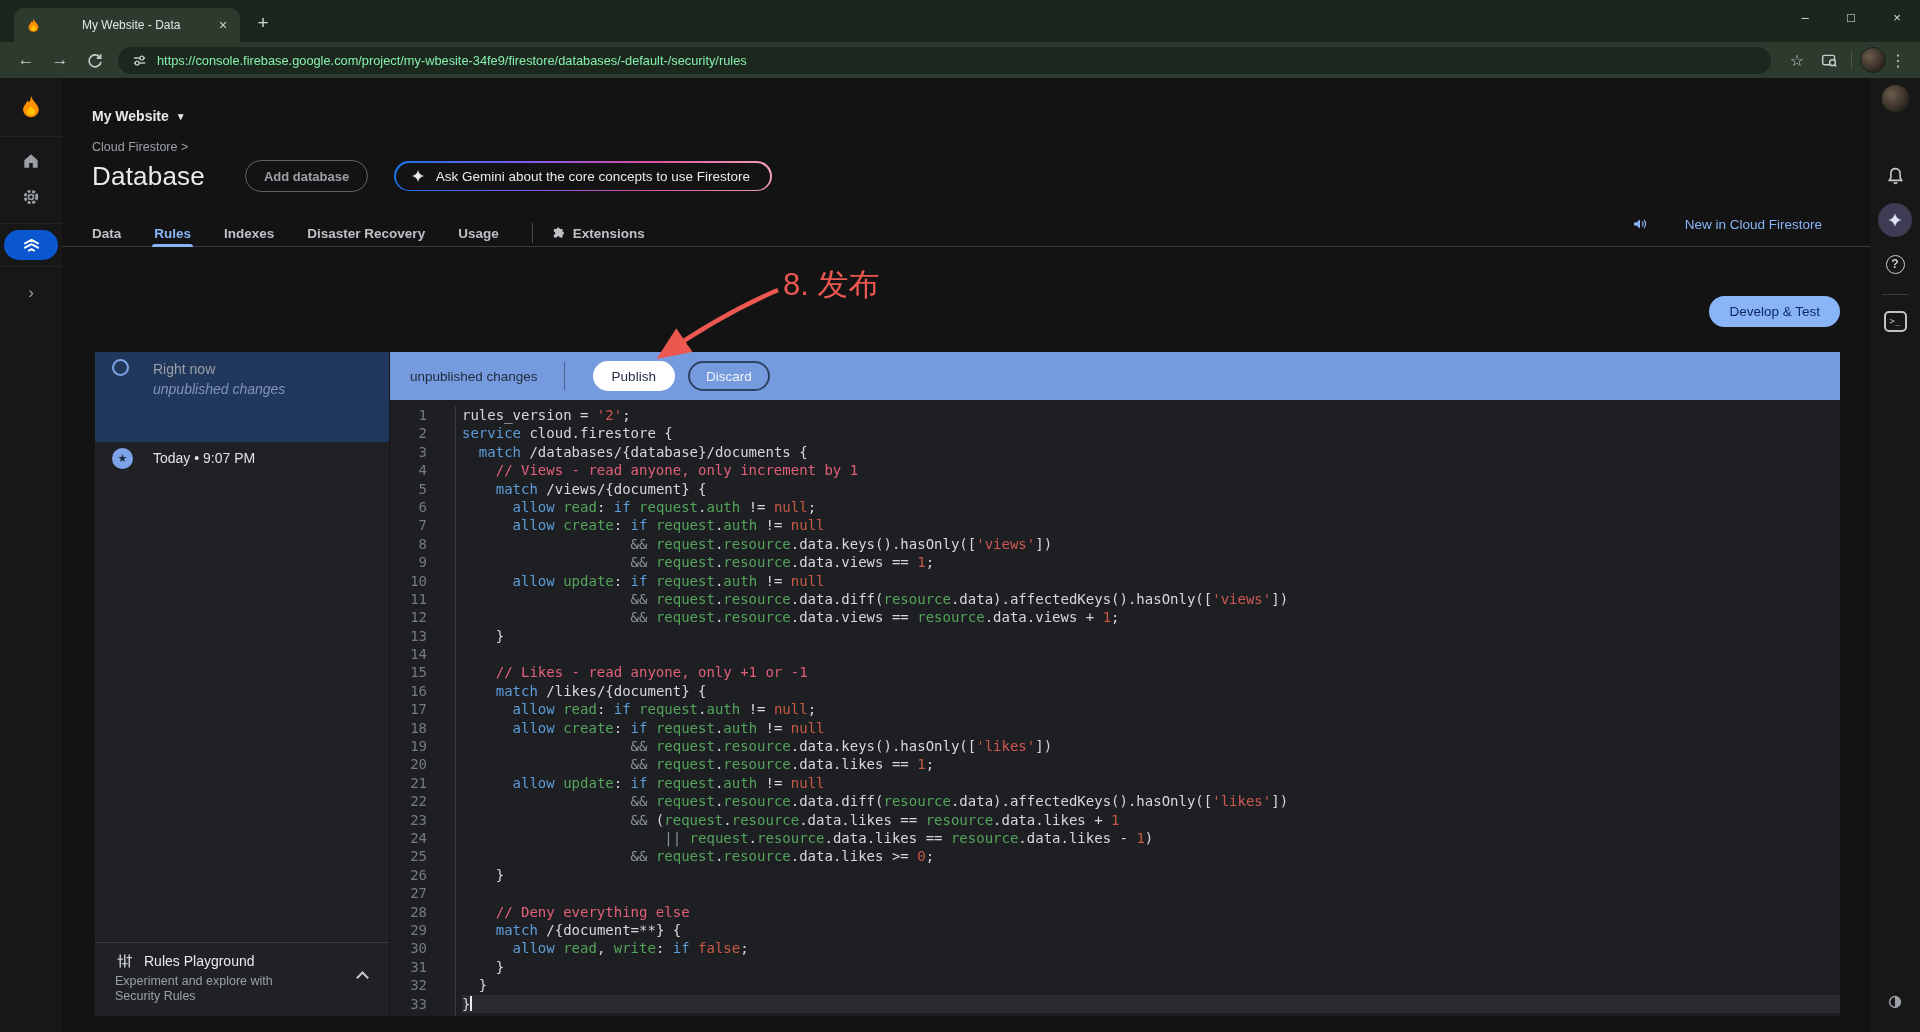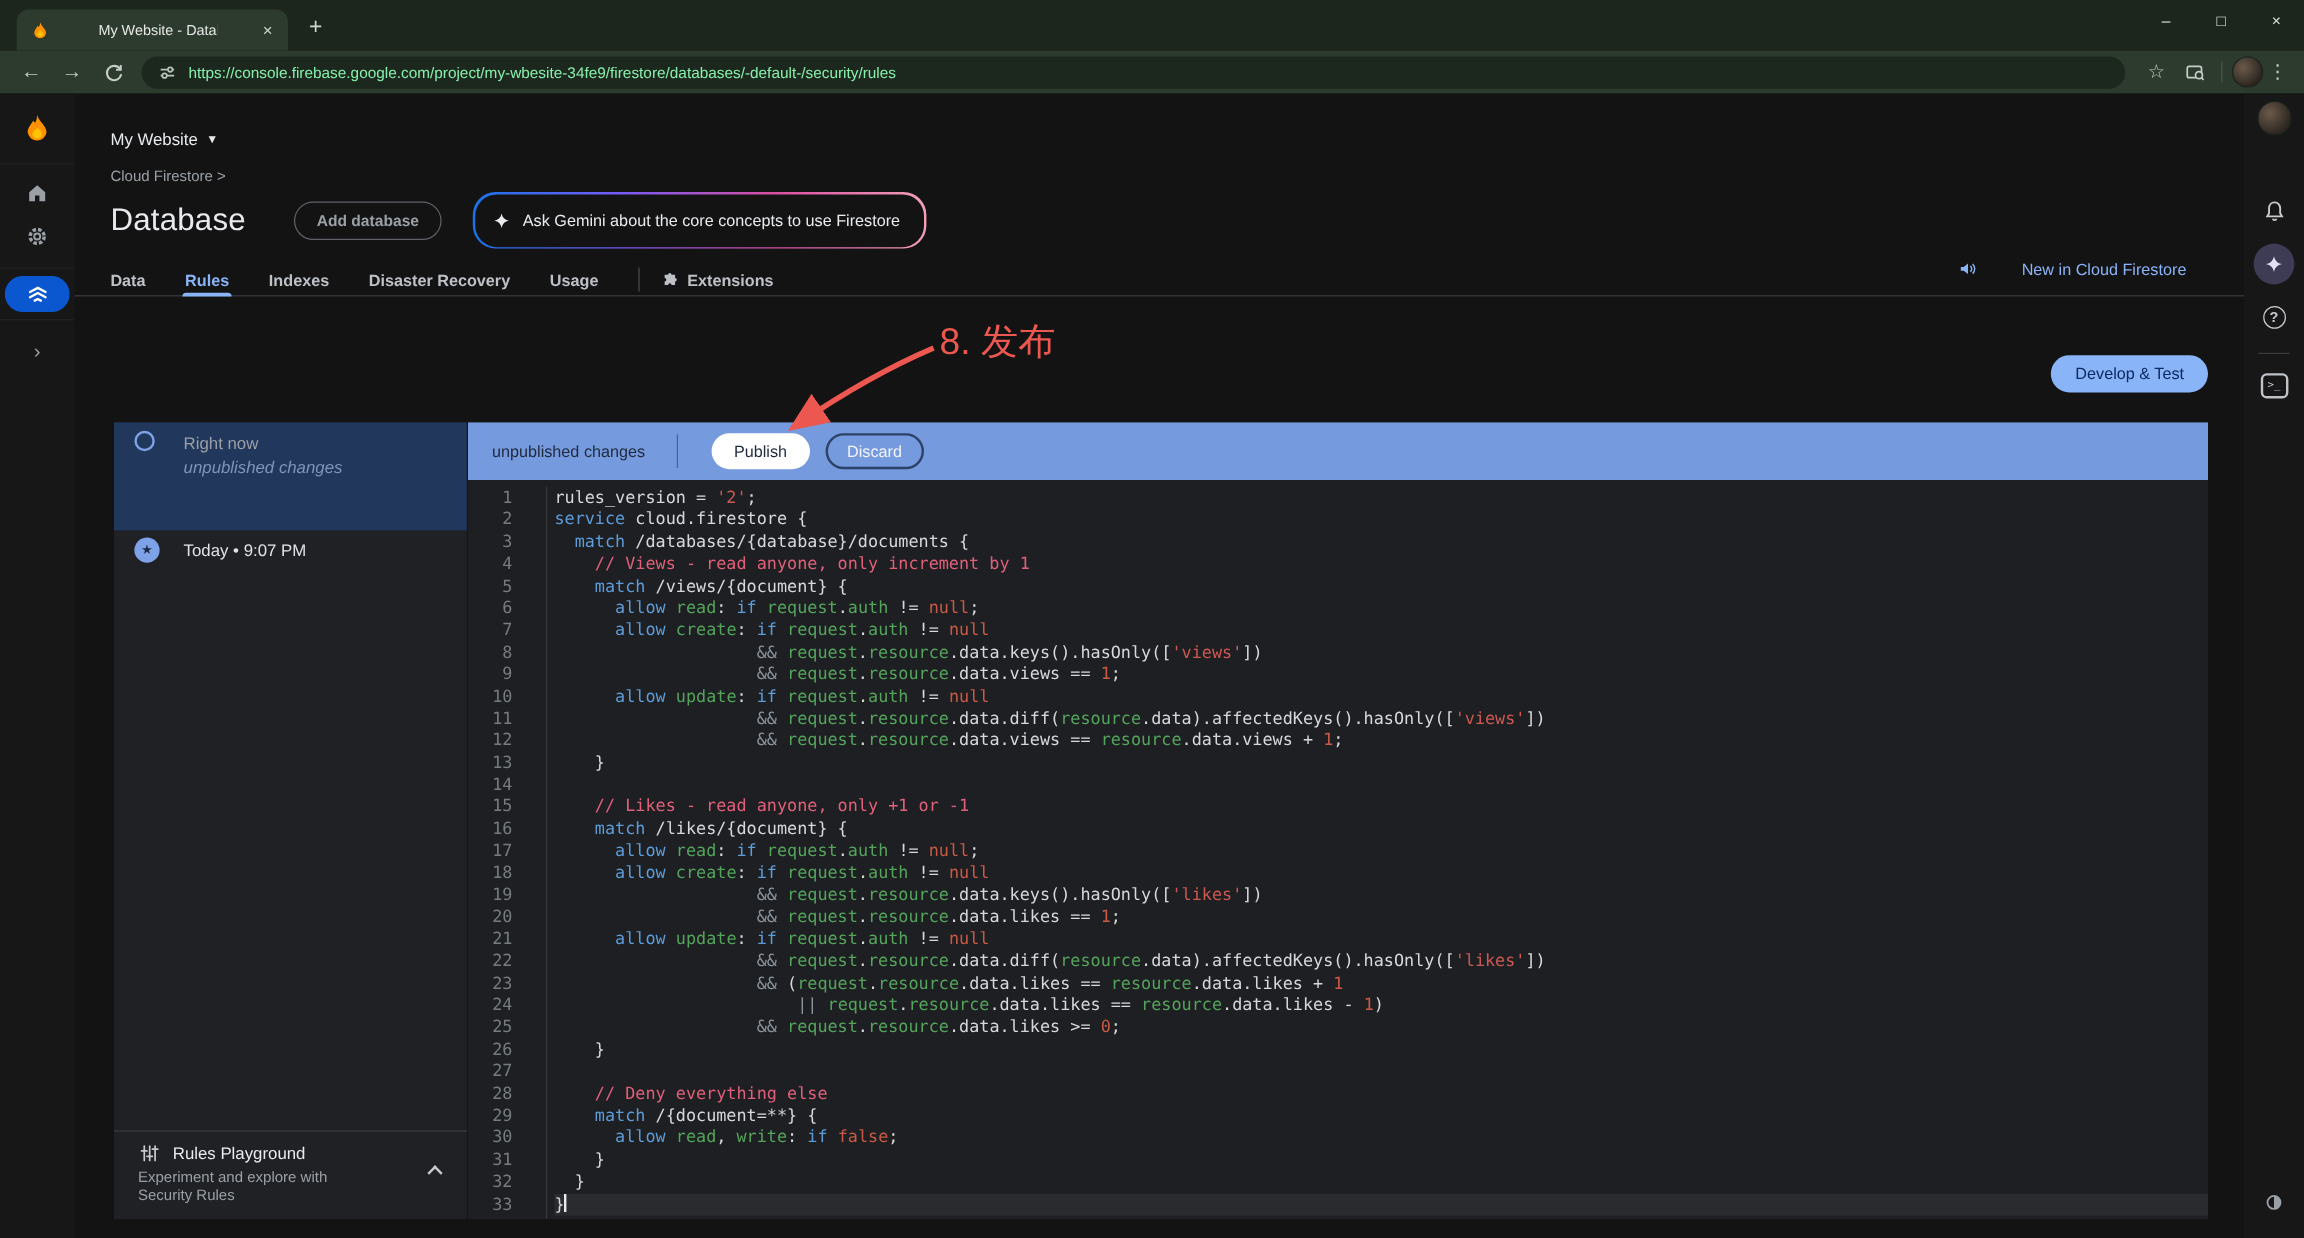--- a/index.html
+++ b/index.html
@@ -33,29 +33,29 @@
   .lr-pill { width:54px; height:30px; margin:6px 0; background:#0b57d0; border-radius:15px; display:flex; align-items:center; justify-content:center; }
   .rightrail { position:absolute; right:0; top:0; width:50px; height:954px; background:#171718; display:flex; flex-direction:column; align-items:center; }
   .rr-item { width:50px; height:44px; display:flex; align-items:center; justify-content:center; }
   .rr-div { width:26px; height:1px; background:#3a3d40; margin:8px 0; }
   .gem-badge { width:34px; height:34px; border-radius:50%; background:#3e3c55; display:flex; align-items:center; justify-content:center; }
   .help-circ { width:19px; height:19px; border-radius:50%; border:1.8px solid #c8cbce; color:#c8cbce; font-size:12px; font-weight:bold; display:flex; align-items:center; justify-content:center; }
   .term-box { width:23px; height:21px; border:2px solid #bfc3c7; border-radius:5px; color:#bfc3c7; font-size:9px; font-family:"DejaVu Sans Mono",monospace; display:flex; align-items:center; justify-content:center; }
 
   
   .main { position:relative; flex:1; margin-right:50px; }
-  .proj-row { position:absolute; left:30px; top:30px; display:flex; align-items:center; color:#e8eaed; font-size:14px; font-weight:normal; }
+  .proj-row { position:absolute; left:30px; top:30px; display:flex; align-items:center; color:#e8eaed; font-size:14px; font-weight:bold; }
   .proj-caret { font-size:10px; margin-left:7px; color:#e8eaed; }
   .crumb { position:absolute; left:30px; top:62px; color:#9aa0a6; font-size:12.5px; }
   .title-row { position:absolute; left:30px; top:82px; display:flex; align-items:center; }
   .page-title { color:#e8eaed; font-size:26px; font-weight:500; letter-spacing:.2px; }
   .add-db { margin-left:40px; height:32px; padding:0 18px; border:1px solid #5f6368; border-radius:16px;
             color:#9aa0a6; font-size:13px; font-weight:700; display:flex; align-items:center; }
   .gem-pill { margin-left:26px; border-radius:19px; padding:1.5px; background:linear-gradient(90deg,#1a73e8,#7a5af5,#d94fa2,#f2a0b6); }
-  .gem-inner { border-radius:18px; background:#131314; height:44px; display:flex; align-items:center; padding:0 20px 0 14px; }
+  .gem-inner { border-radius:18px; background:#131314; height:27px; display:flex; align-items:center; padding:0 20px 0 14px; }
   .gem-label { color:#e8eaed; font-size:13.5px; font-weight:500; margin-left:10px; }
   .tabs-row { position:absolute; left:0; right:0; top:142px; height:27px; border-bottom:1px solid #3a3d40; display:flex; align-items:center; padding-left:30px; }
   .tab-item { position:relative; height:27px; display:flex; align-items:center; margin-right:33px; color:#bdc1c6; font-size:13.5px; font-weight:700; }
   .tab-item.active { color:#8ab4f8; }
   .tab-item.active::after { content:''; position:absolute; left:-2px; right:-2px; bottom:0; height:3px; background:#8ab4f8; border-radius:3px 3px 0 0; }
   .tab-sep { width:1px; height:20px; background:#4a4d50; margin:0 18px 0 0; }
   .tab-ico { margin-right:7px; display:flex; }
   .whatsnew { position:absolute; right:48px; top:138px; display:flex; align-items:center; color:#8ab4f8; font-size:13.5px; font-weight:500;gap:28px; }
   .whatsnew span { margin-left:9px; }
 

